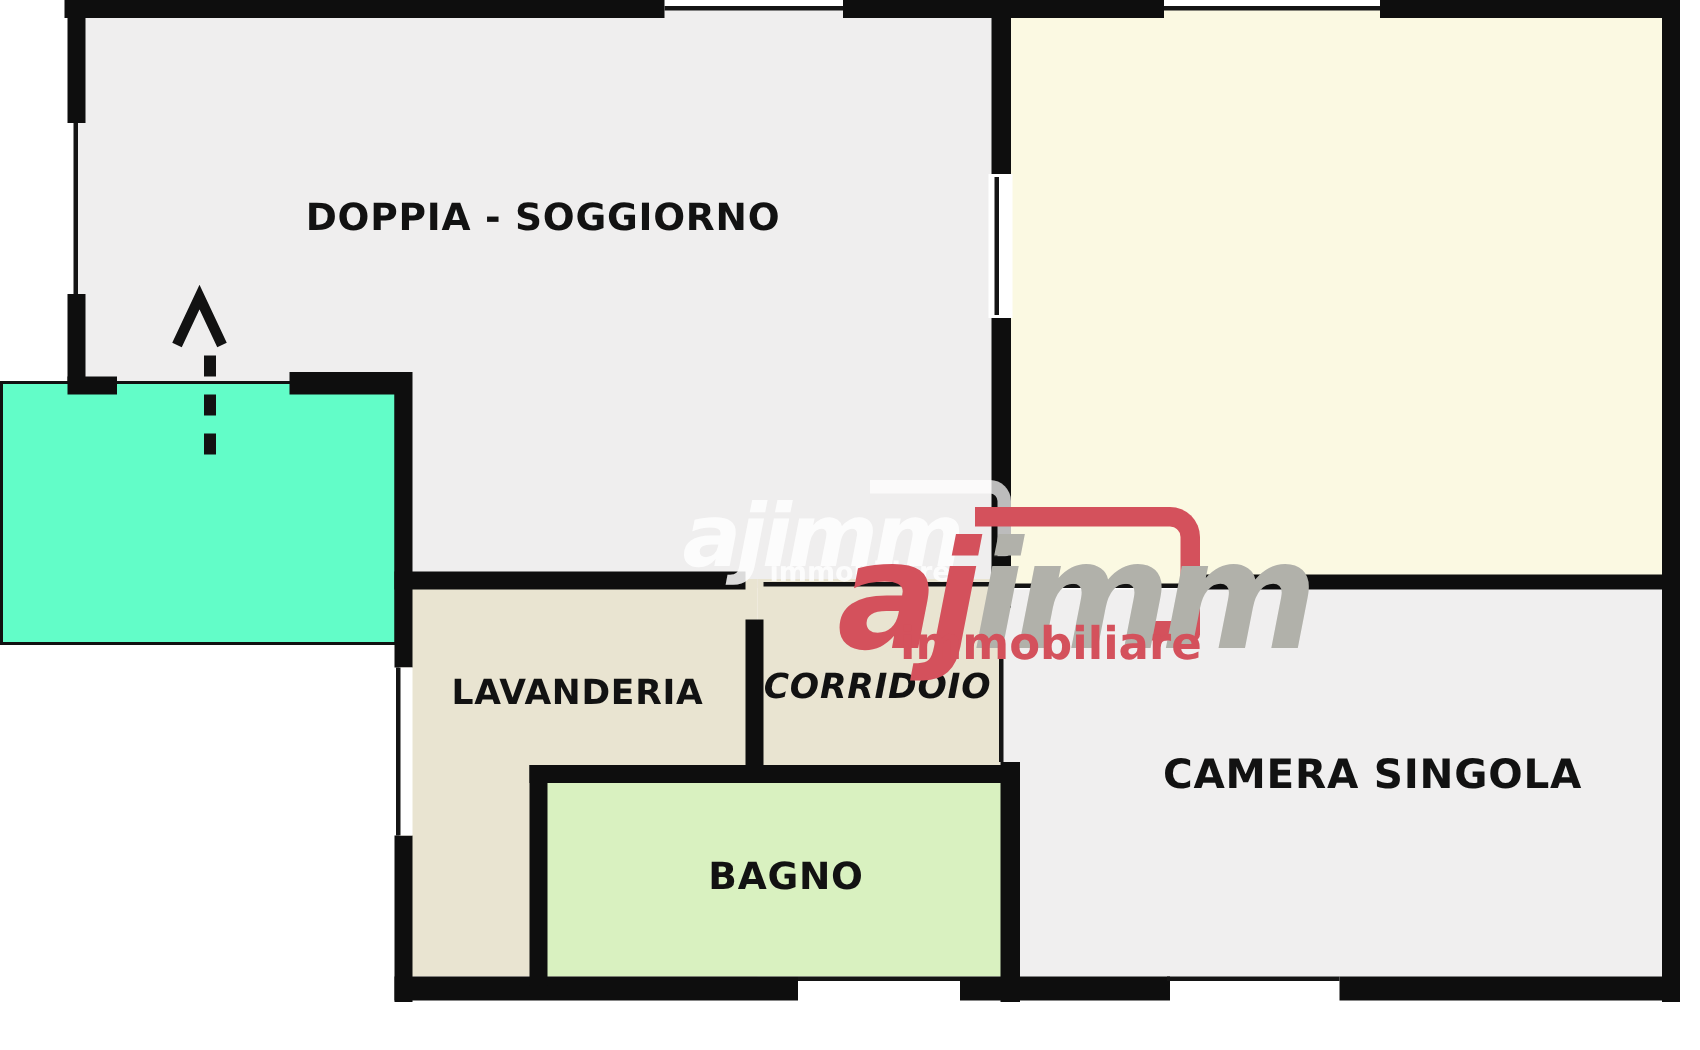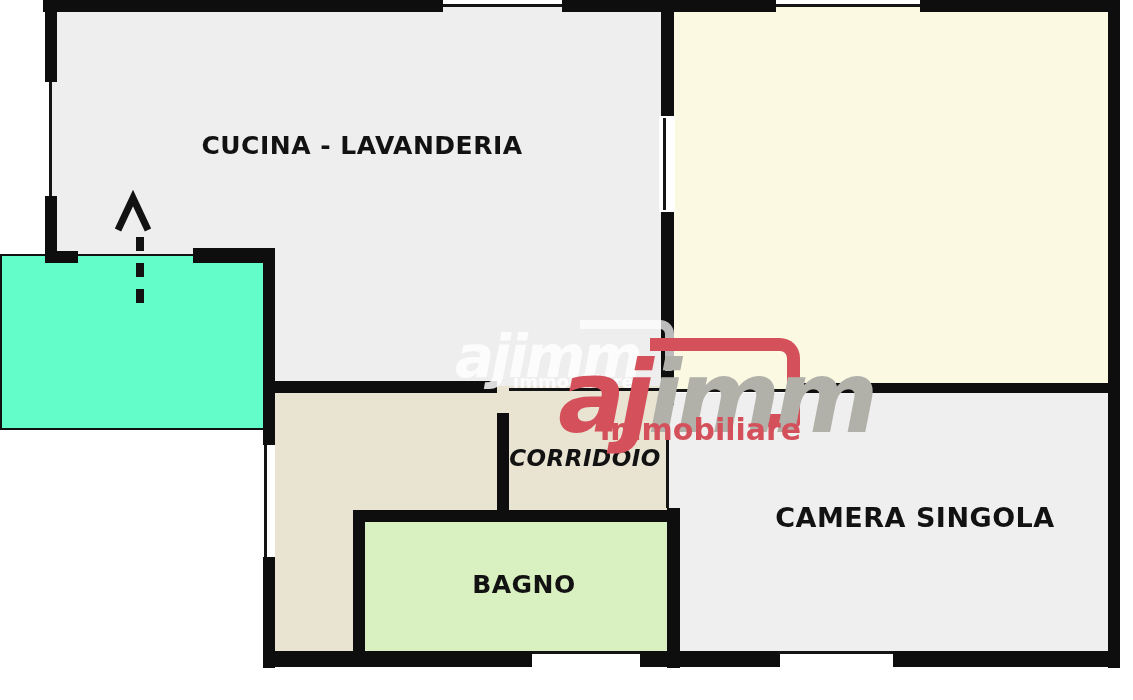--- a/index.html
+++ b/index.html
@@ -69,21 +69,22 @@
   <div class="tl" style="left:776px;top:4px;width:144px;height:3px;"></div>
   <div class="tl" style="left:49px;top:82px;width:3px;height:114px;"></div>
   <div class="tl" style="left:663px;top:118px;width:3px;height:92px;"></div>
   <div class="tl" style="left:264px;top:445px;width:3px;height:112px;"></div>
   <div class="tl" style="left:509px;top:388px;width:152px;height:3px;"></div>
   <div class="tl" style="left:674px;top:389px;width:119px;height:3px;"></div>
   <div class="tl" style="left:666px;top:405px;width:3px;height:103px;"></div>
   <div class="tl" style="left:532px;top:651px;width:108px;height:3px;"></div>
   <div class="tl" style="left:778px;top:651px;width:115px;height:3px;"></div>
 
-  <span class="room-label" style="left:362px;top:145px;font-size:25px;">CUCINA - LAVANDERIA</span>
+  <span class="room-label" style="left:362px;top:145px;font-size:25px;">DOPPIA - SOGGIORNO</span>
+  <span class="room-label" style="left:385px;top:462px;font-size:23px;">LAVANDERIA</span>
   <span class="room-label" style="left:585px;top:458px;font-size:23px;font-style:italic;">CORRIDOIO</span>
   <span class="room-label" style="left:524px;top:584px;font-size:25px;">BAGNO</span>
   <span class="room-label" style="left:915px;top:517px;font-size:27px;">CAMERA SINGOLA</span>
 
   <svg style="left:105px;top:190px;" width="60" height="130" viewBox="0 0 60 130">
     <polyline points="13,40 28,8 43,40" fill="none" stroke="#121212" stroke-width="7"></polyline>
     <line x1="35" y1="47" x2="35" y2="122" stroke="#121212" stroke-width="8" stroke-dasharray="14 12"></line>
   </svg>
 
   <div class="wm wm-white">

